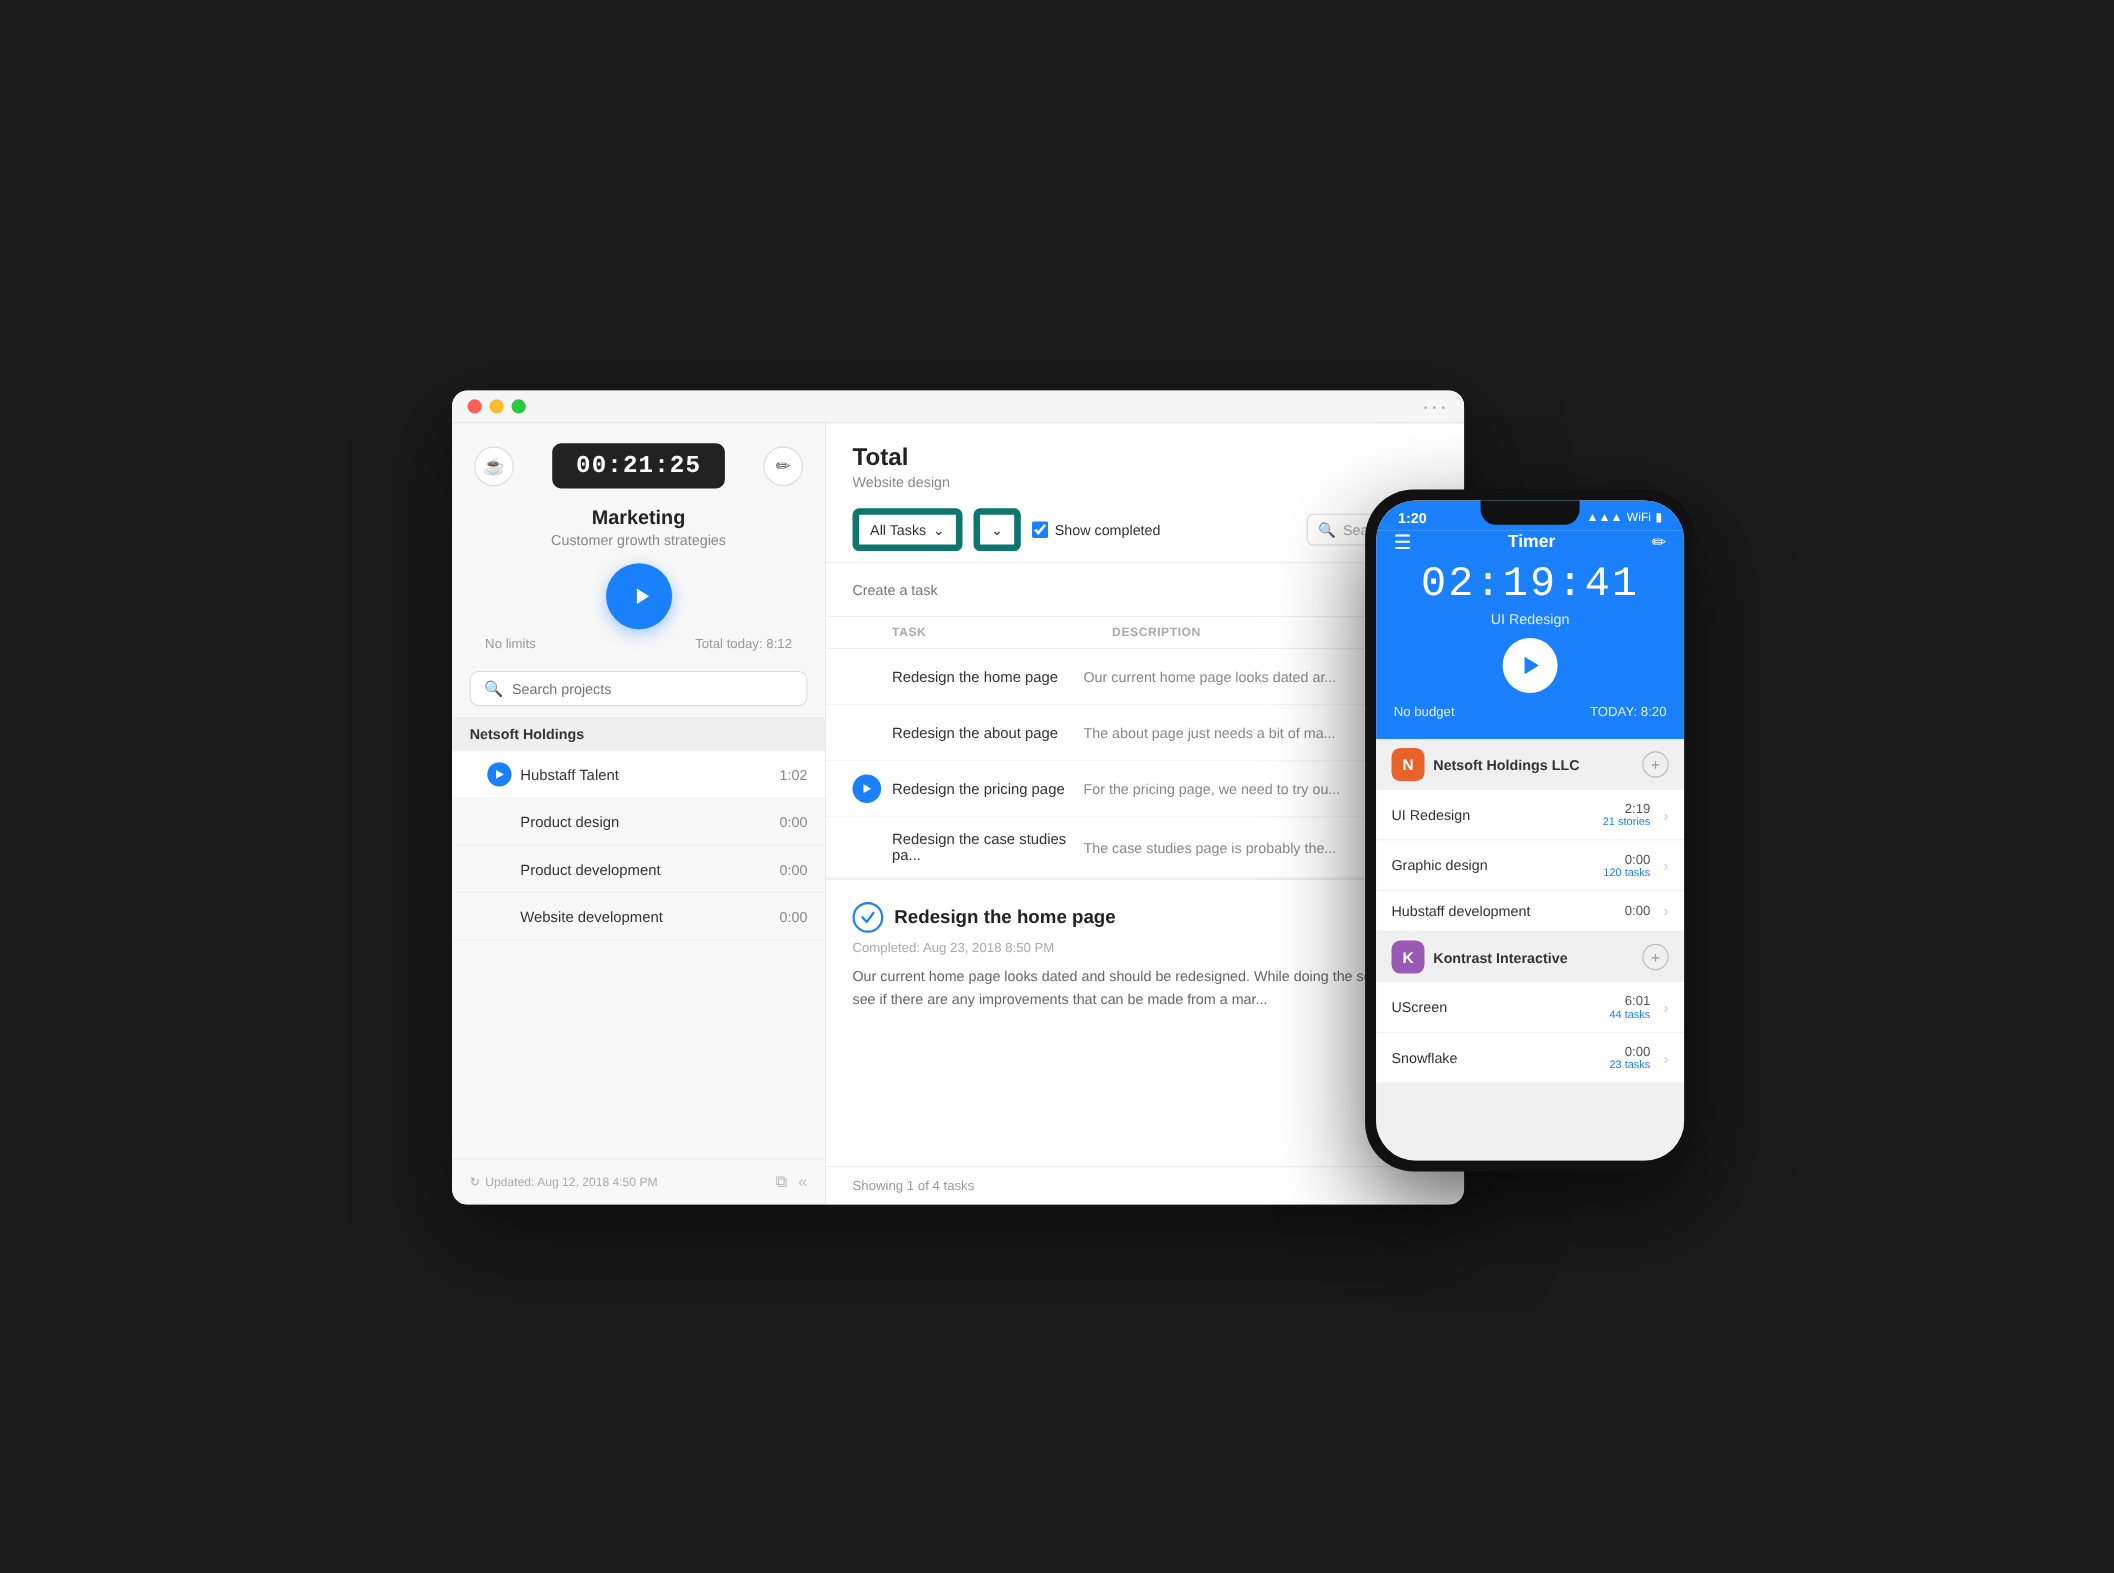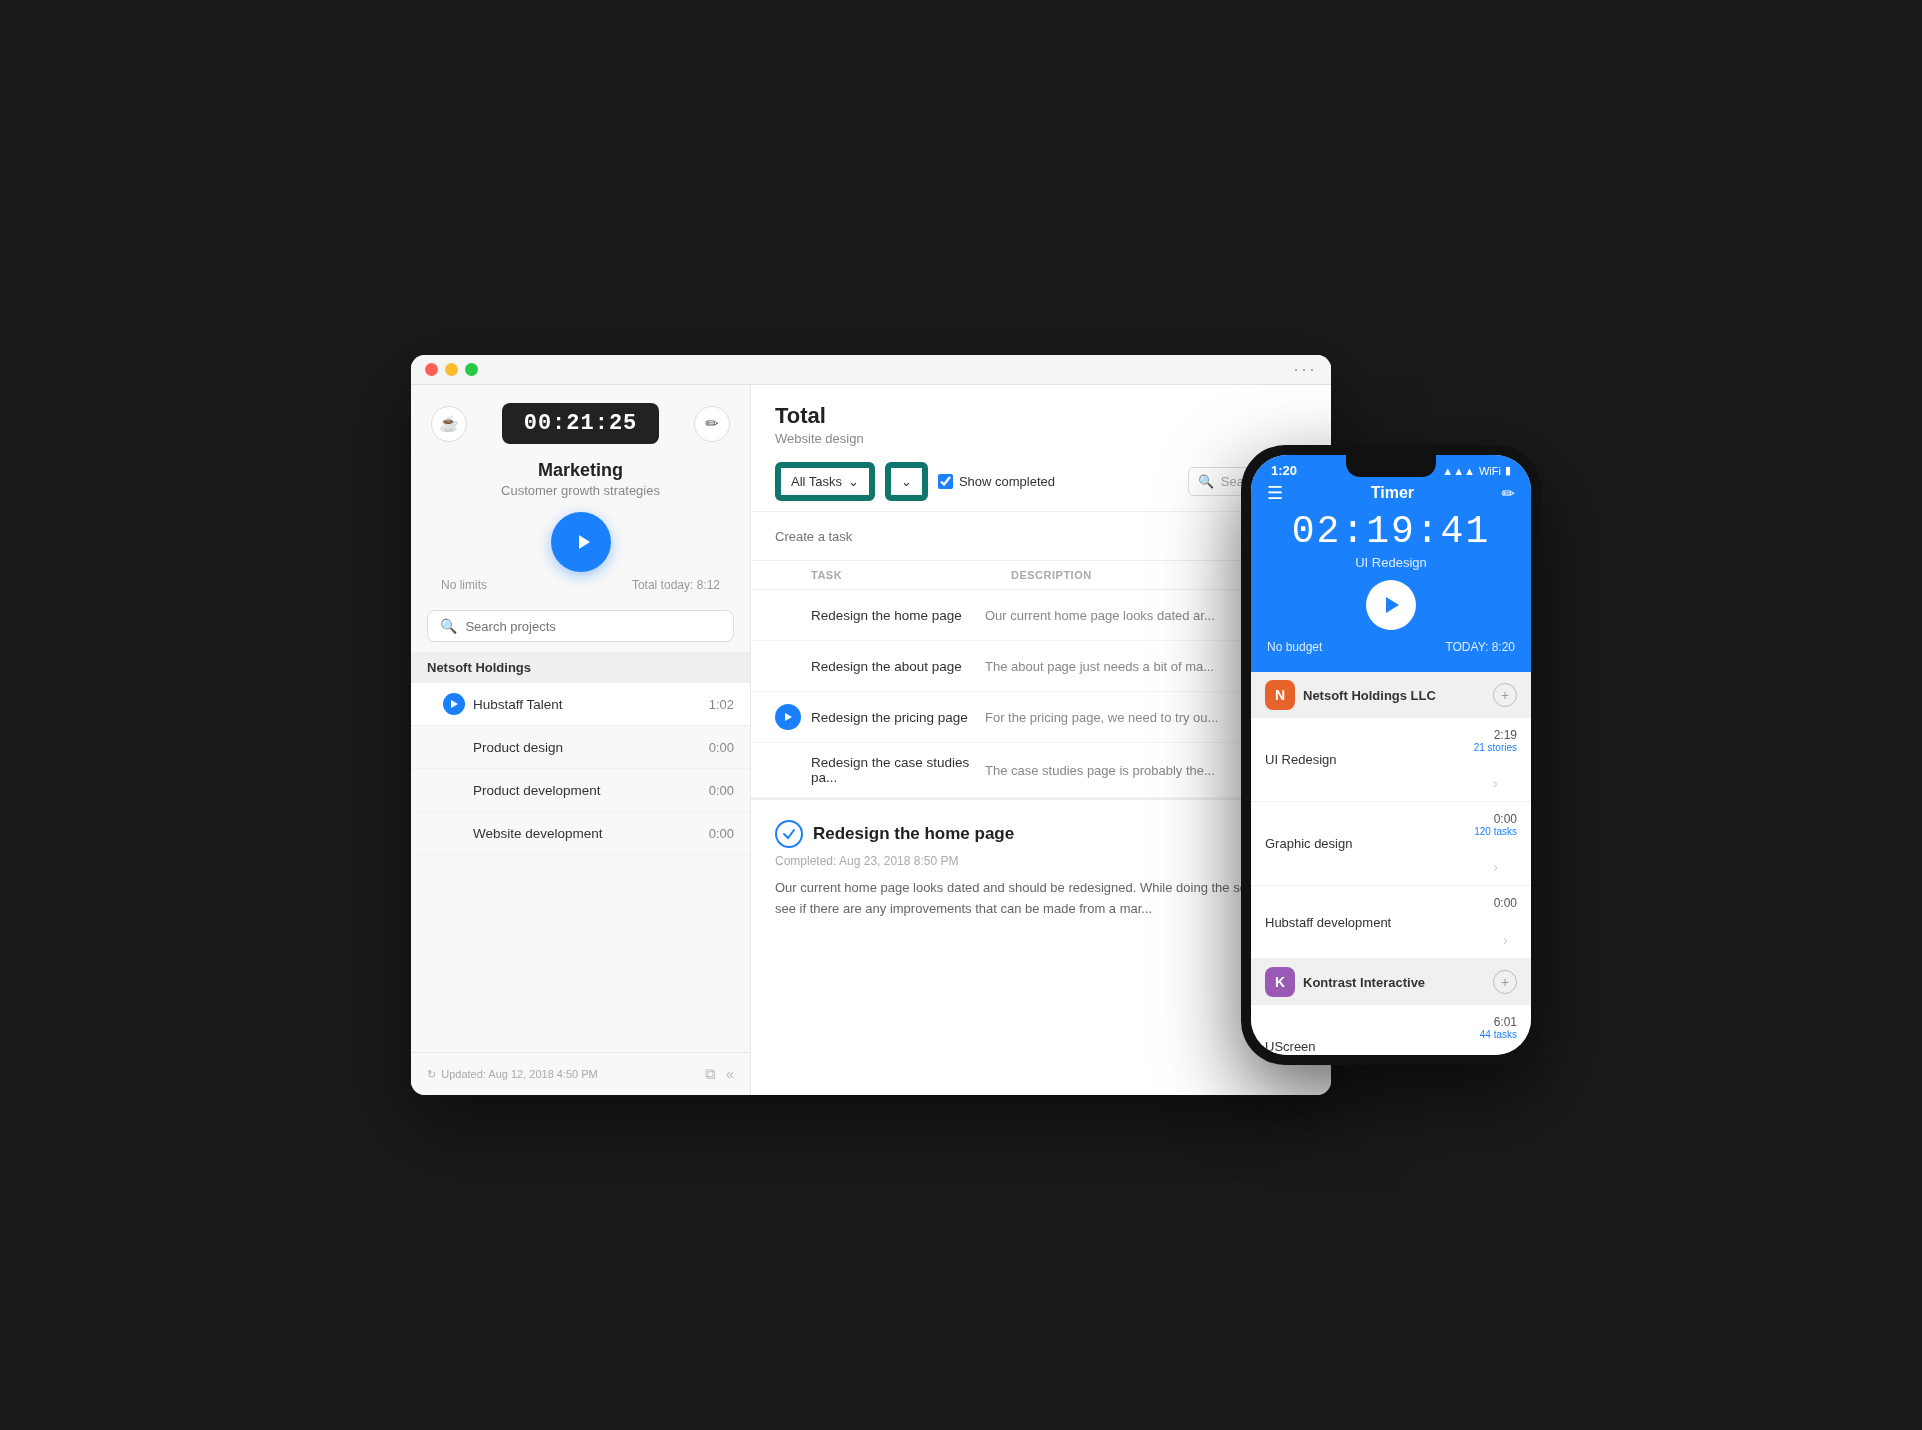--- a/index.html
+++ b/index.html
@@ -614,22 +614,21 @@
       justify-content: space-between;
       padding: 10px 14px;
       background: #fff;
       border-bottom: 1px solid #f0f0f0;
       cursor: pointer;
     }
     .phone-project-name { font-size: 13px; color: #333; }
     .phone-project-right {
       display: flex;
       align-items: center;
-      gap: 22px;
-      flex-direction: column;
+      gap: 12px;
     }
     .phone-project-time-col {
       text-align: right;
     }
     .phone-project-time { font-size: 12px; color: #555; display: block; }
     .phone-project-tasks { font-size: 10px; color: #1a80fb; display: block; }
     .phone-chevron { color: #ccc; font-size: 14px; }
     .phone-notch {
       position: absolute;
       top: 10px;
@@ -797,20 +796,23 @@
             <svg width="14" height="14" viewBox="0 0 14 14" fill="#1a80fb">
               <path d="M2 7 L6 11 L12 3" stroke="#1a80fb" stroke-width="2" fill="none" stroke-linecap="round"></path>
             </svg>
           </div>
           <span class="task-detail-title">Redesign the home page</span>
         </div>
         <div class="task-detail-completed">Completed: Aug 23, 2018 8:50 PM</div>
         <div class="task-detail-body">Our current home page looks dated and should be redesigned. While doing the section and see if there are any improvements that can be made from a mar...</div>
       </div>
 
+      <div class="main-footer">
+        <span>Showing 1 of 4 tasks</span>
+      </div>
     </div>
   </div>
 
   <div class="phone-wrapper">
     <div class="phone-frame">
       <div class="phone-notch"></div>
       <div class="phone-screen">
 
         <div class="phone-status-bar">
           <span class="phone-time">1:20</span>

